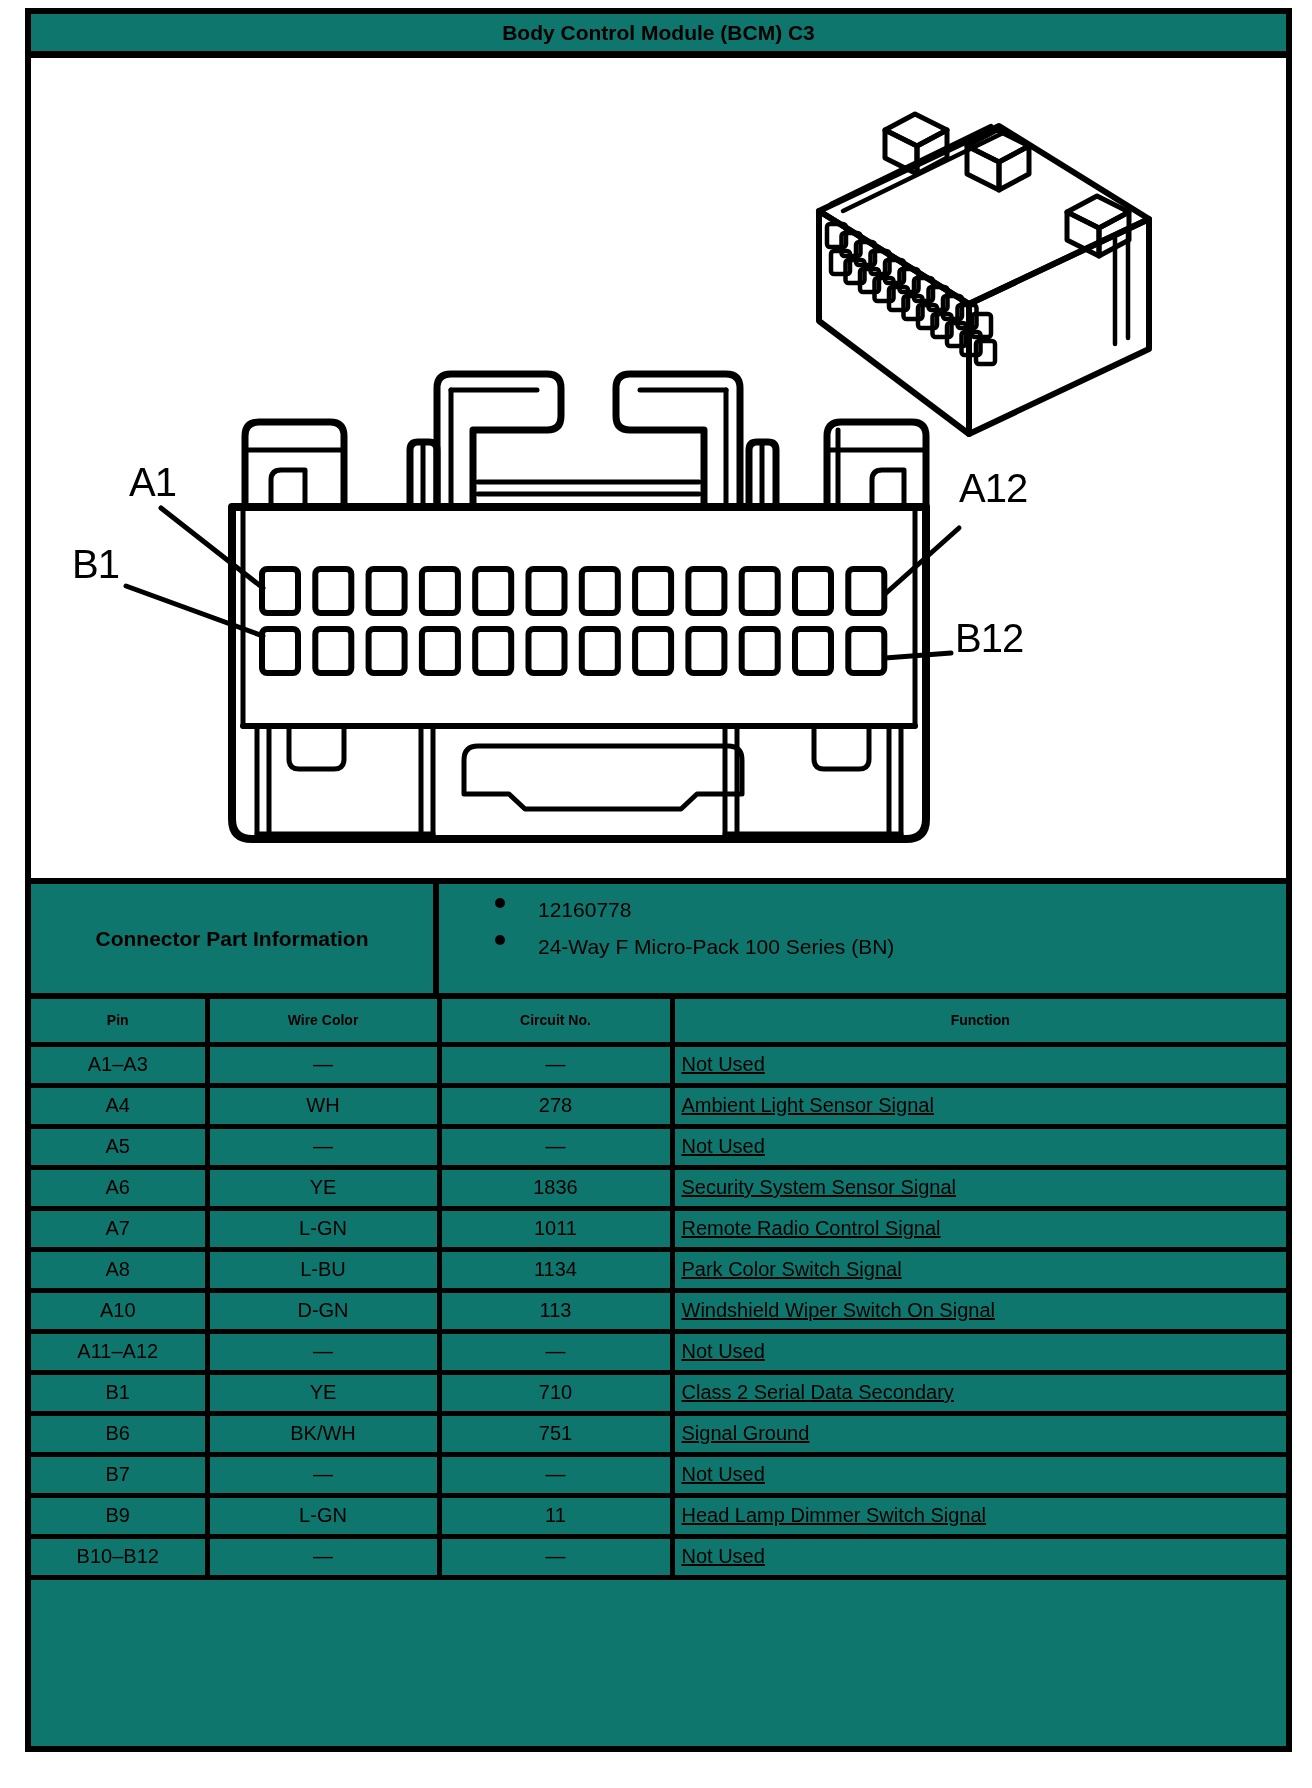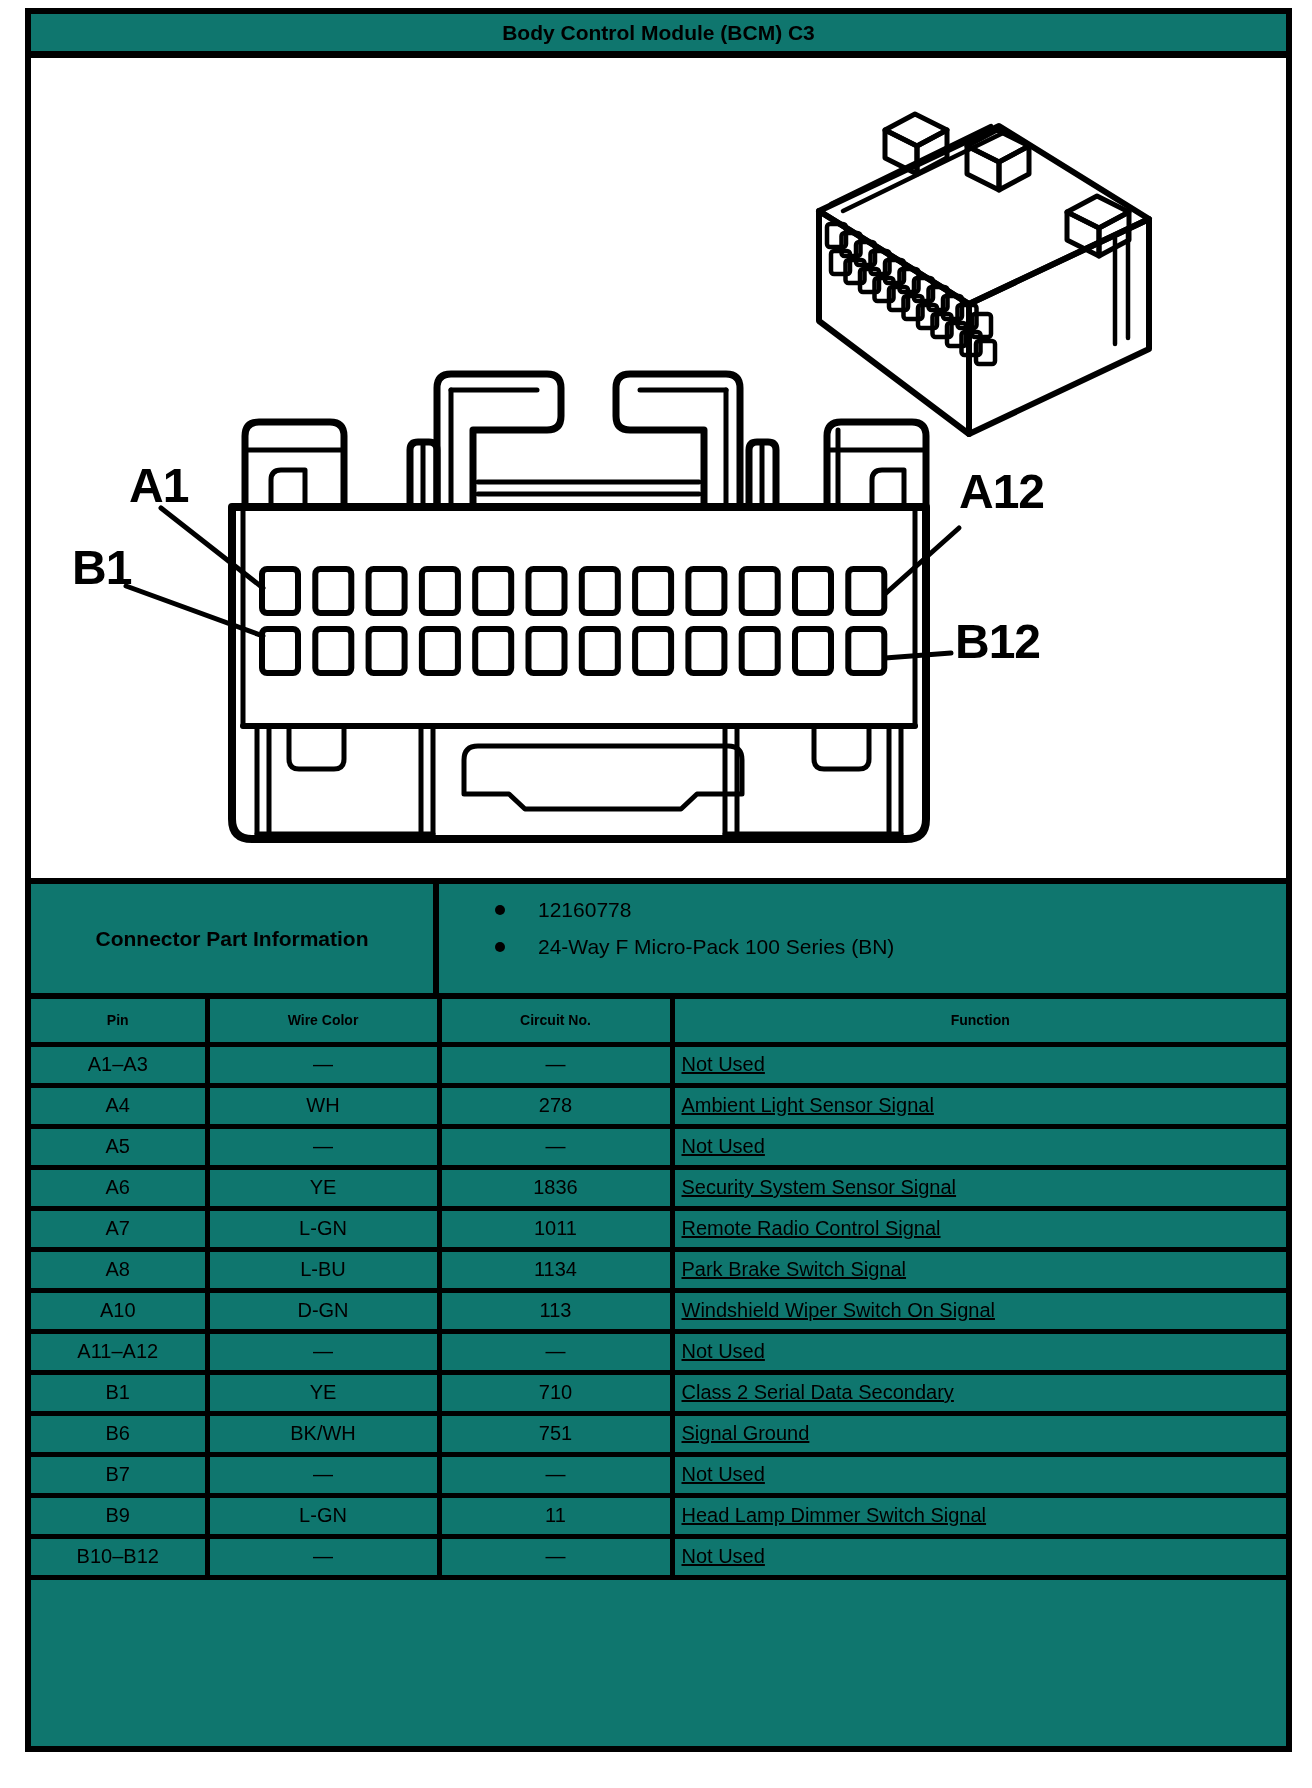--- a/index.html
+++ b/index.html
@@ -14,35 +14,35 @@
   .title-bar{
     height:37px;border-bottom:7px solid #000;
     display:flex;align-items:center;justify-content:center;
     font-size:21px;font-weight:bold;
   }
   .diagram{
     position:relative;height:820px;border-bottom:6px solid #000;background:#fff;
   }
   .diagram svg{position:absolute;left:0;top:0;}
   .pin-callout{
-    position:absolute;font-size:48px;font-weight:bold;line-height:1;letter-spacing:-1px;
+    position:absolute;font-size:40px;font-weight:normal;line-height:1;letter-spacing:-1px;
   }
   .part-info{
     display:flex;height:109px;border-bottom:6px solid #000;box-sizing:content-box;
   }
   .part-info-label{
     width:402px;border-right:6px solid #000;flex:none;
     display:flex;align-items:center;justify-content:center;
     font-size:21px;font-weight:bold;text-align:right;
   }
   .part-info-items{
     flex:1;display:flex;flex-direction:column;gap:13px;
     padding:14px 0 0 56px;font-size:21px;
   }
-  .bullet-item{display:flex;align-items:center;}
+  .bullet-item{display:flex;}
   .dot{width:10px;height:10px;border-radius:50%;background:#000;flex:none;margin-right:33px;}
   table.pinout{
     width:100%;border-collapse:collapse;table-layout:fixed;
   }
   table.pinout th, table.pinout td{
     border:5px solid #000;box-sizing:border-box;overflow:hidden;white-space:nowrap;
   }
   table.pinout th{
     height:45px;font-size:14px;font-weight:bold;text-align:center;border-top:0;
   }
@@ -273,21 +273,21 @@
         <tr>
     <td>A7</td>
     <td>L-GN</td>
     <td>1011</td>
     <td class="fn">Remote Radio Control Signal</td>
   </tr>
         <tr>
     <td>A8</td>
     <td>L-BU</td>
     <td>1134</td>
-    <td class="fn">Park Brake Switch Signal</td>
+    <td class="fn">Park Color Switch Signal</td>
   </tr>
         <tr>
     <td>A10</td>
     <td>D-GN</td>
     <td>113</td>
     <td class="fn">Windshield Wiper Switch On Signal</td>
   </tr>
         <tr>
     <td>A11–A12</td>
     <td>—</td>

